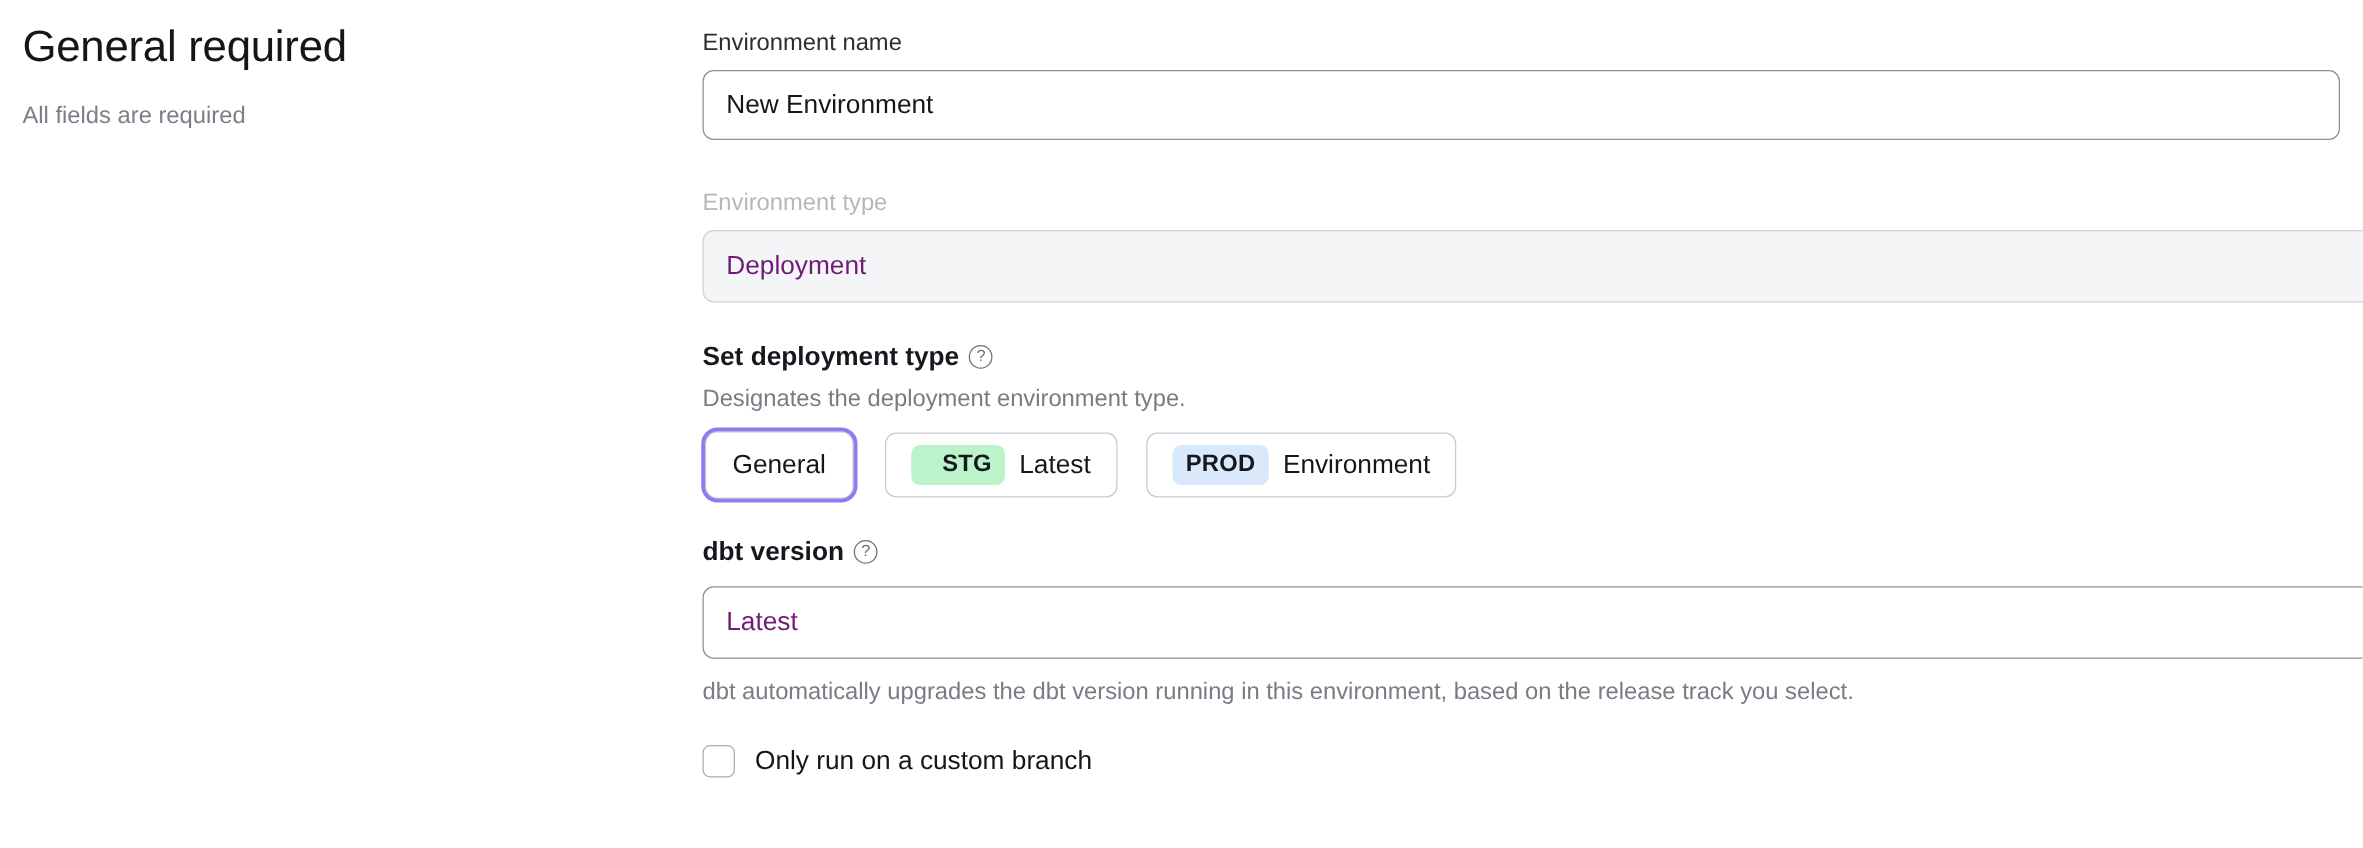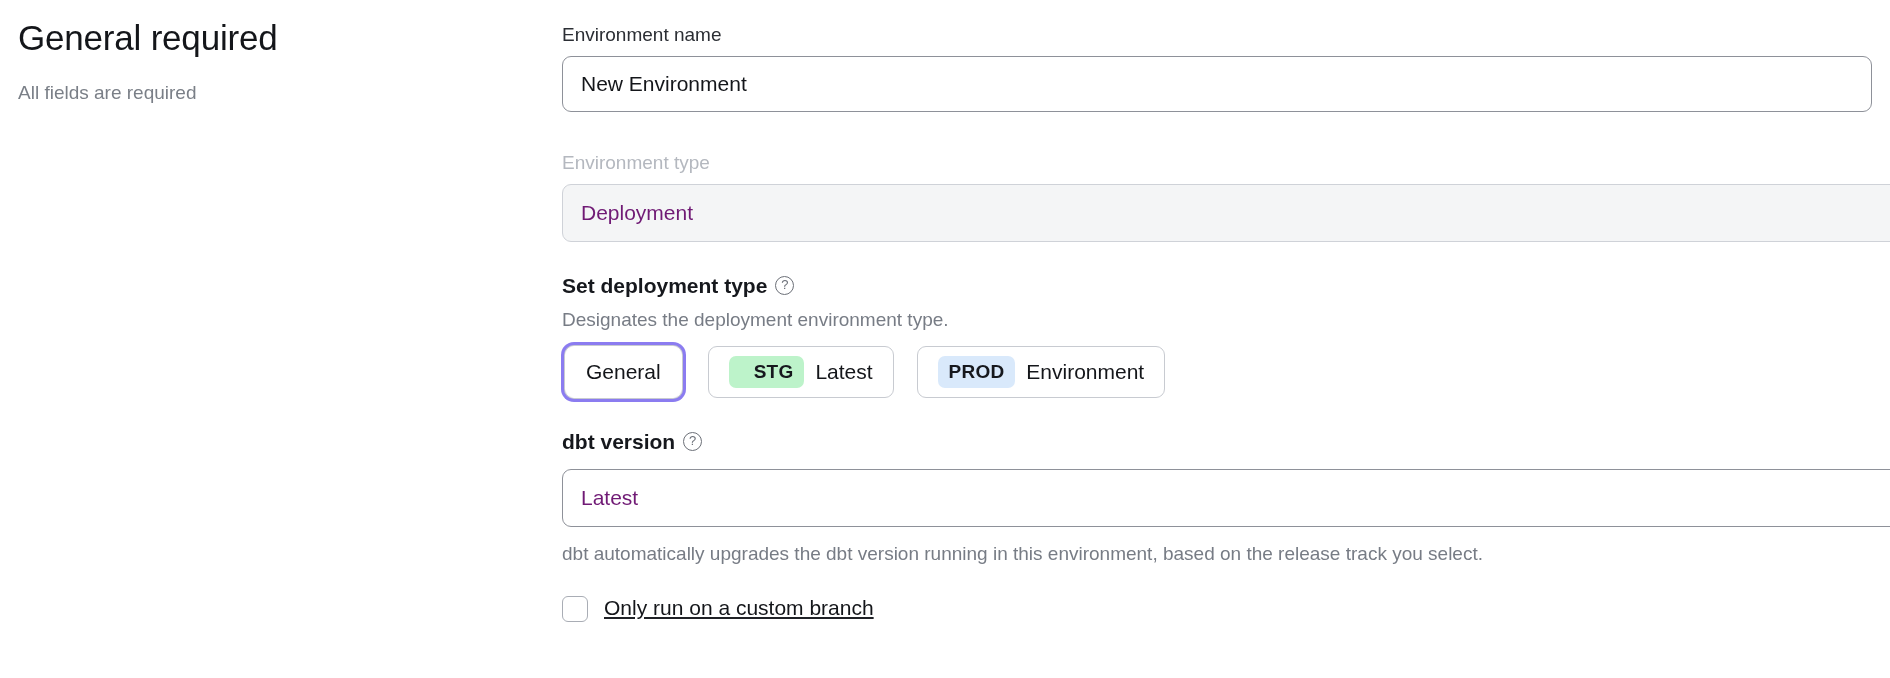--- a/index.html
+++ b/index.html
@@ -181,23 +181,22 @@
     font-weight: bold;
     color: #16181d;
     letter-spacing: 0.2px;
   }
   .badge.stg { background: #bdf3ca; padding-left: 25px; }
   .badge.prod { background: #d9e9fb; }
 
   
   .checkbox-row {
     display: flex;
-    align-items: flex-start;
+    align-items: center;
     gap: 16px;
-    text-decoration: underline;
   }
   .checkbox {
     width: 26px;
     height: 26px;
     border: 1.6px solid #a9adb5;
     border-radius: 6px;
     background: #ffffff;
     flex: 0 0 auto;
   }
   .checkbox-label {

